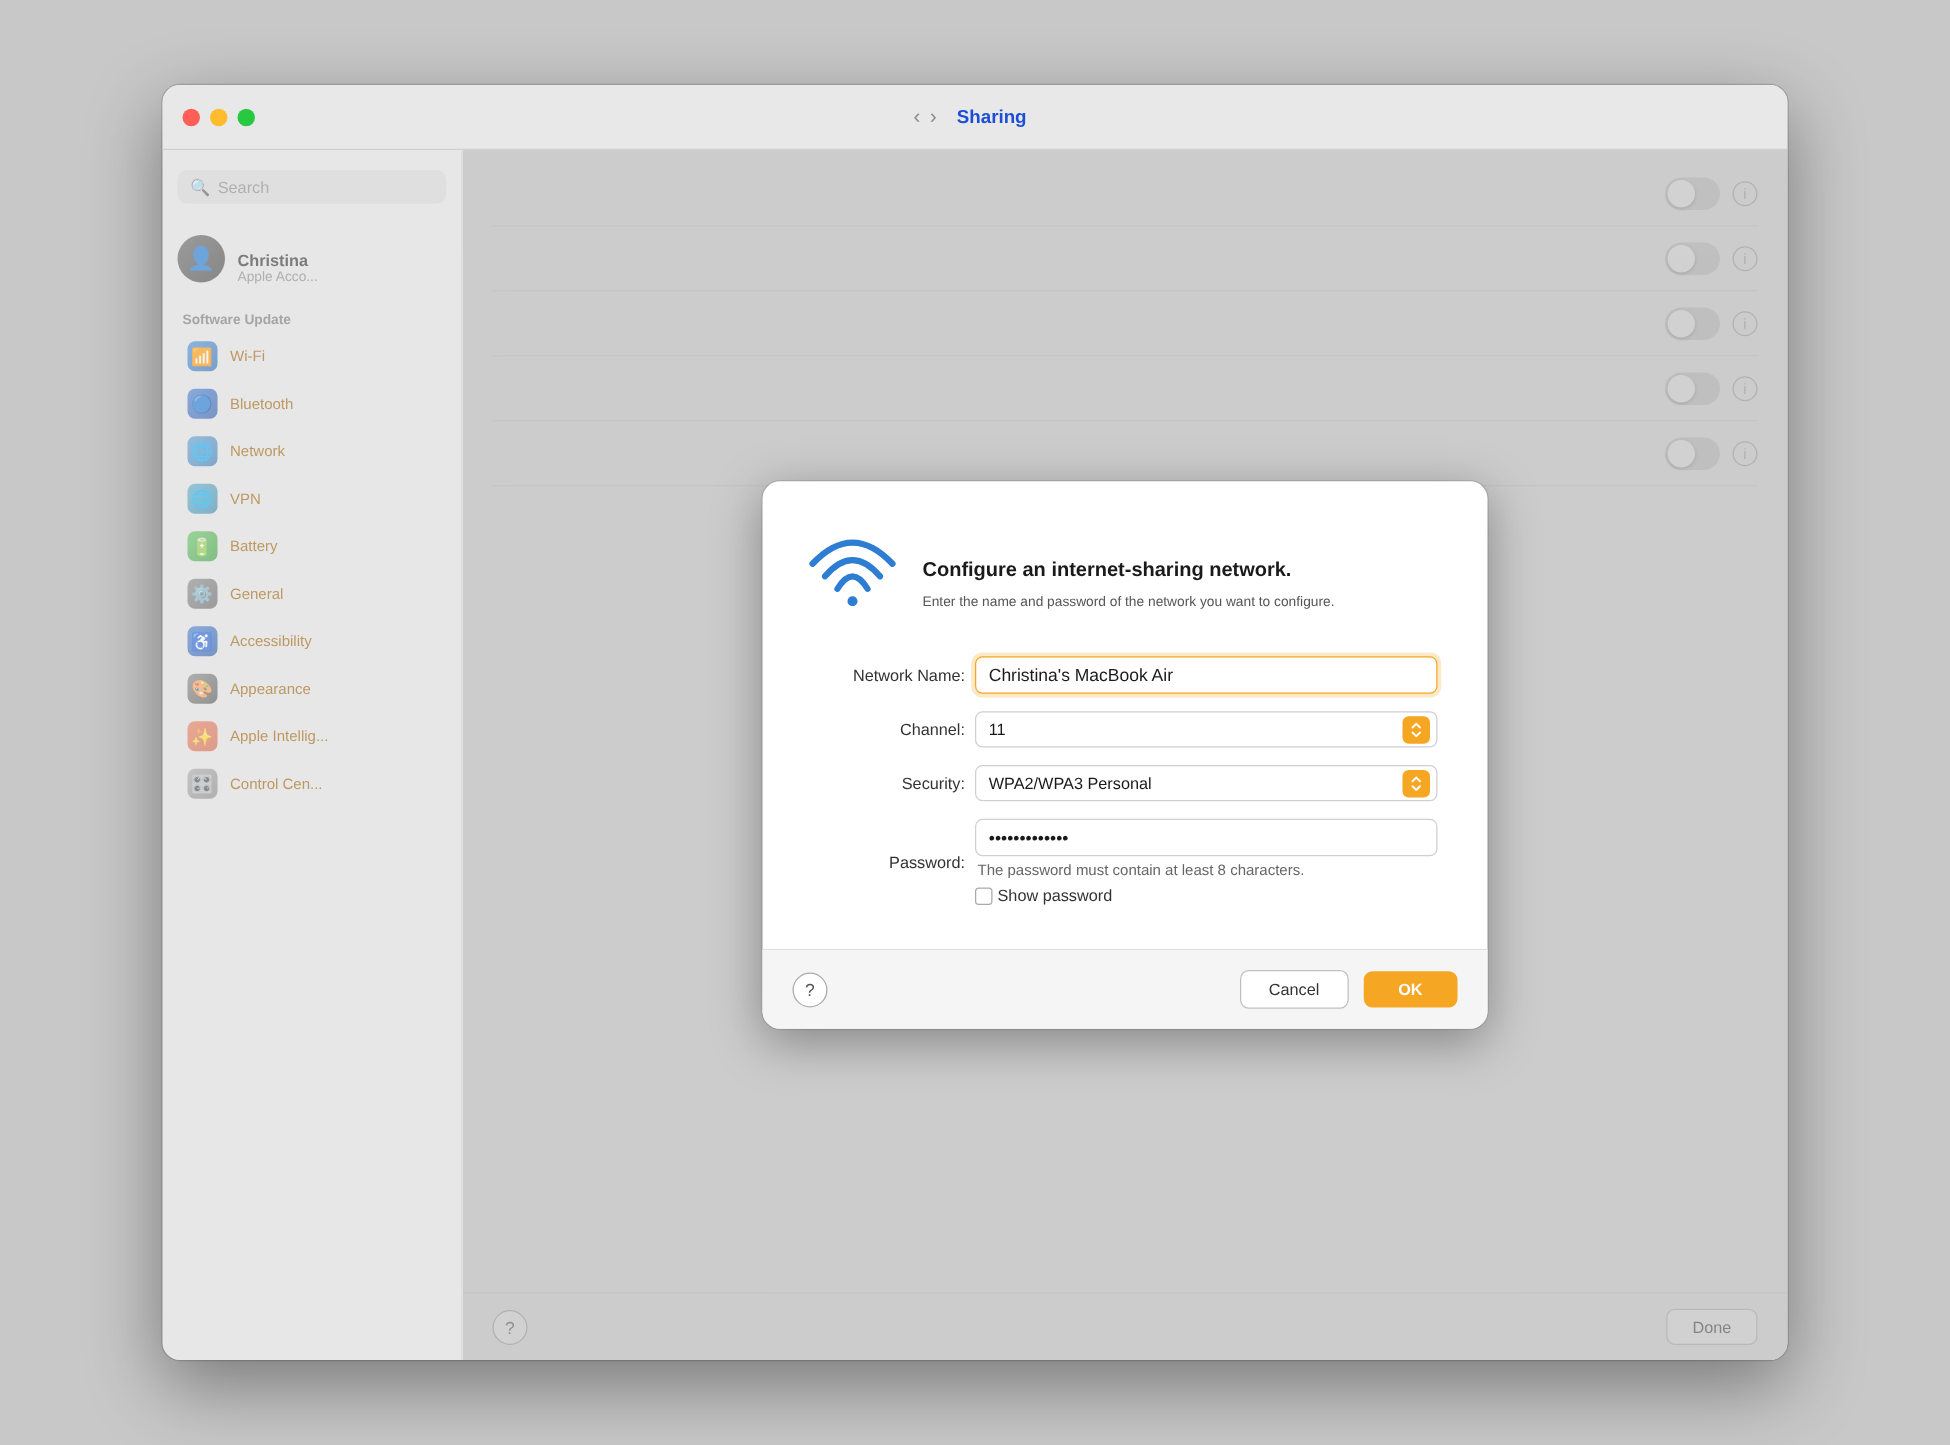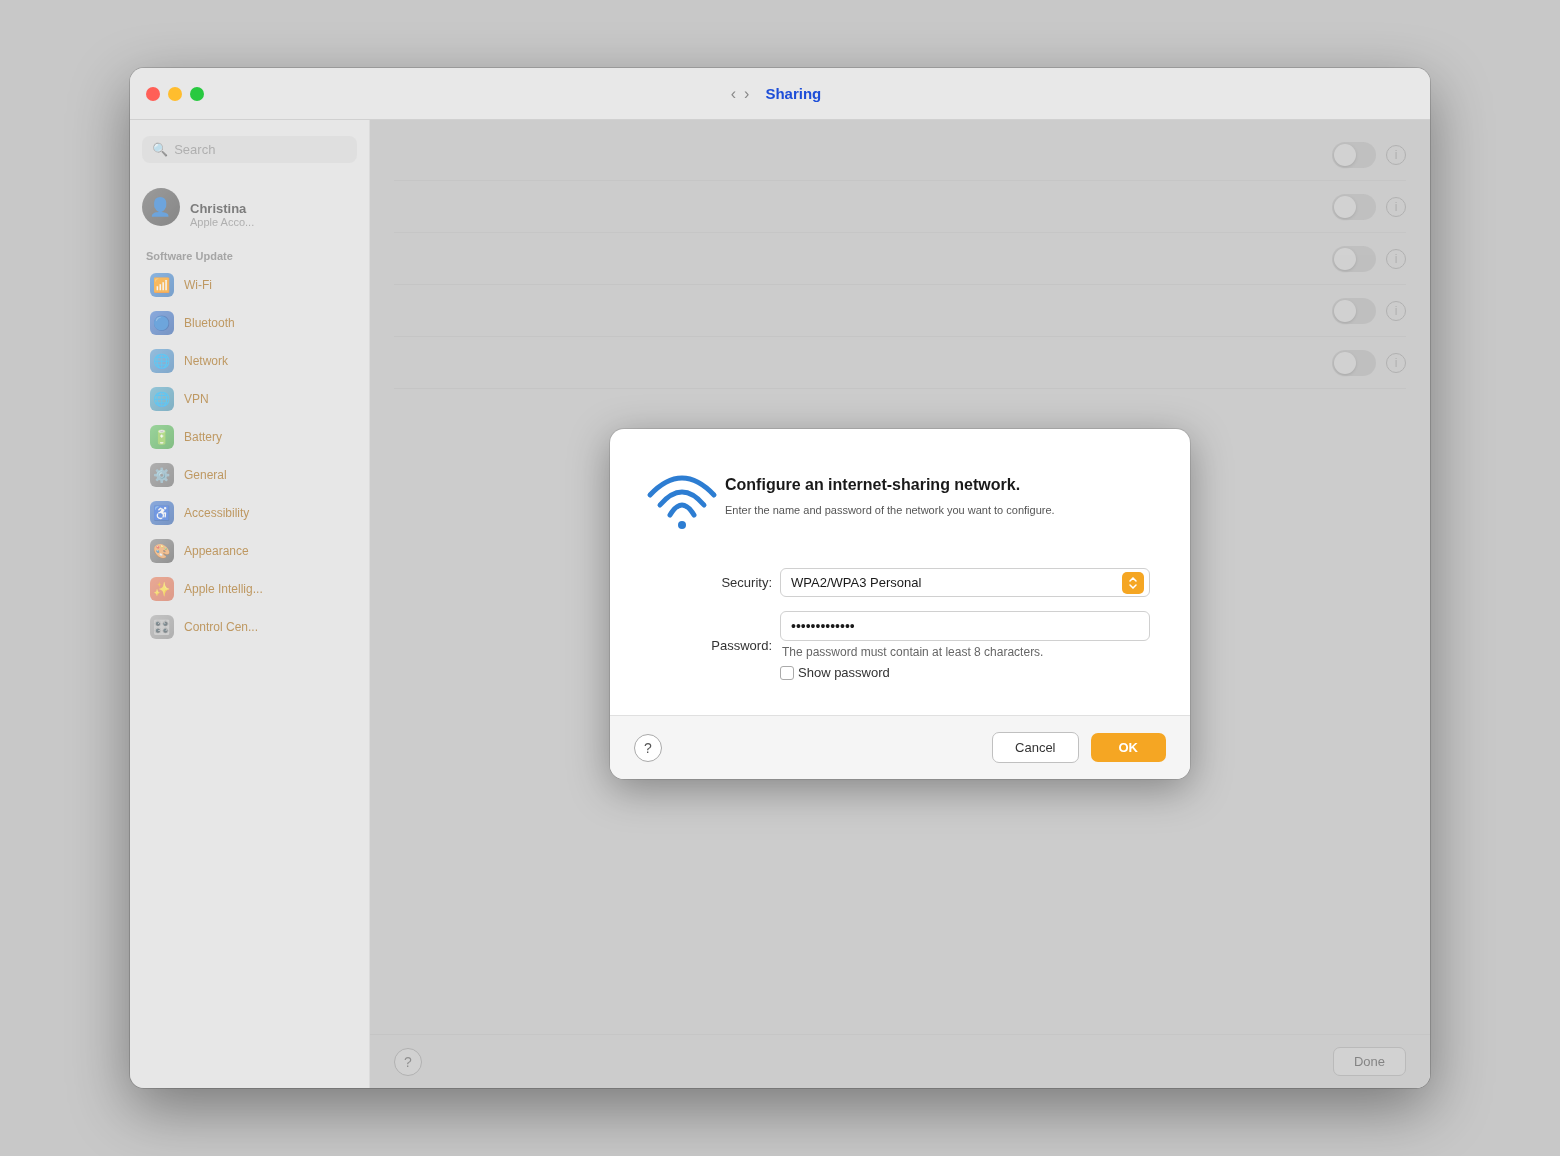--- a/index.html
+++ b/index.html
@@ -263,22 +263,22 @@
       background: white;
       border-radius: 14px;
       box-shadow: 0 10px 40px rgba(0,0,0,0.35), 0 0 0 1px rgba(0,0,0,0.1);
       width: 580px;
       padding: 32px 36px 28px 36px;
       position: relative;
     }
 
     .dialog-header {
       display: flex;
-      align-items: center;
-      gap: 7px;
+      align-items: flex-end;
+      gap: 20px;
       margin-bottom: 28px;
     }
 
     .wifi-icon-large {
       flex-shrink: 0;
       margin-top: 4px;
     }
 
     .wifi-arc {
       fill: none;
@@ -676,20 +676,43 @@
               </svg>
             </div>
             <div>
               <div class="dialog-title-text">Configure an internet-sharing network.</div>
               <div class="dialog-subtitle-text">Enter the name and password of the network you want to configure.</div>
             </div>
           </div>
 
           <table class="form-table">
             <tbody>
+                <tr>
+              <td class="form-label">Network Name:</td>
+              <td>
+                <input type="text" class="form-input focused" value="Christina's MacBook Air" style="">
+              </td>
+            </tr>
+            <tr>
+              <td class="form-label">Channel:</td>
+              <td>
+                <div class="form-input-wrap">
+                  <div class="select-wrap">
+                    <select class="form-select">
+                      <option>11</option>
+                    </select>
+                    <div class="select-arrow-btn">
+                      <svg width="12" height="12" viewBox="0 0 12 12">
+                        <path d="M3 4l3-3 3 3M3 8l3 3 3-3" stroke="white" stroke-width="1.5" fill="none" stroke-linecap="round"></path>
+                      </svg>
+                    </div>
+                  </div>
+                </div>
+              </td>
+            </tr>
             <tr>
               <td class="form-label">Security:</td>
               <td>
                 <div class="form-input-wrap">
                   <div class="select-wrap">
                     <select class="form-select">
                       <option>WPA2/WPA3 Personal</option>
                       <option>None</option>
                       <option>WPA2 Personal</option>
                       <option>WPA3 Personal</option>

